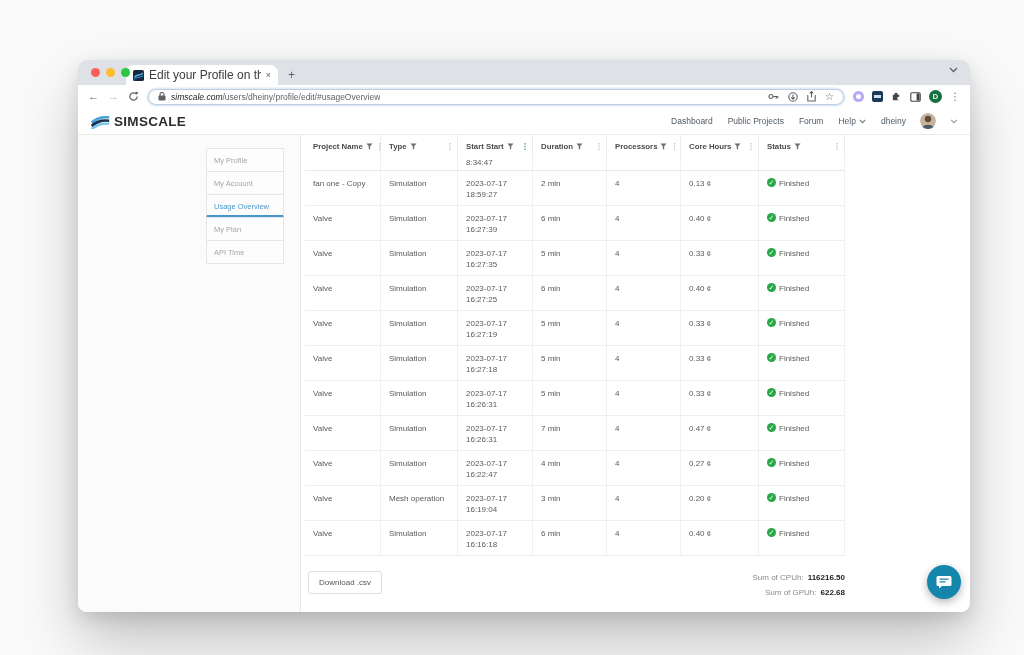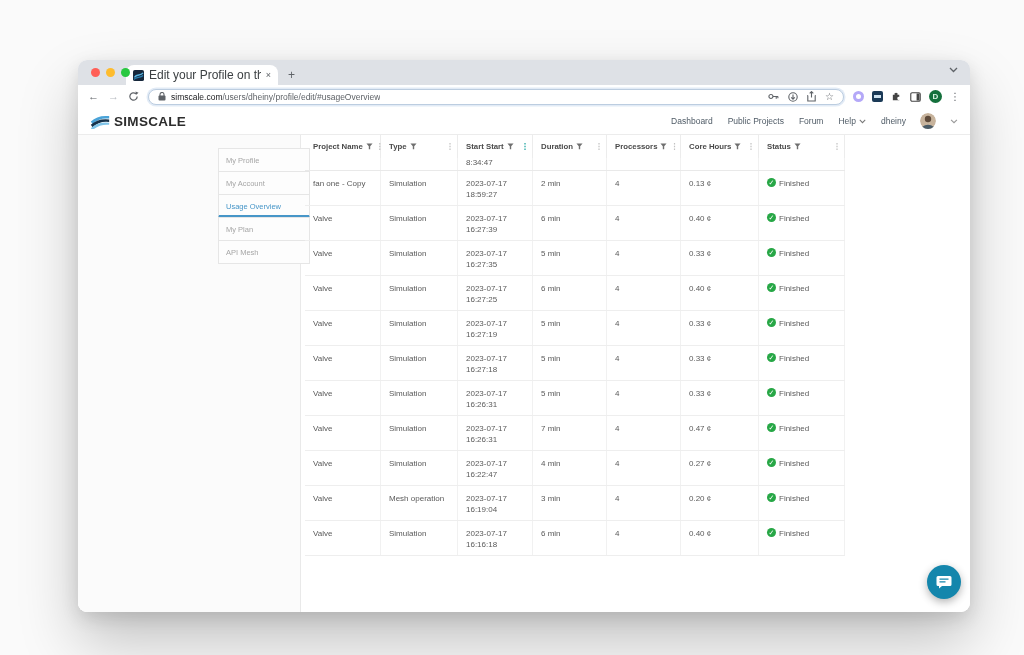--- a/index.html
+++ b/index.html
@@ -25,21 +25,21 @@
   .newtab{margin:0 0 4px 10px;font-size:12px;line-height:12px;color:#5f6368;}
   .strip-caret{position:absolute;right:12px;top:7px;}
 
   
   .toolbar{height:23px;display:flex;align-items:center;padding:0 10px;gap:9px;background:#fff;}
   .nav-glyph{font-size:11px;line-height:11px;color:#5f6368;}
   .nav-glyph.disabled{color:#b6bac0;}
   .omnibox{flex:1;height:16px;border:1px solid #bccde0;border-radius:9px;display:flex;align-items:center;
            padding:0 9px;gap:5px;box-shadow:0 0 0 1.5px rgba(140,175,220,.25);background:#fff;}
   .url{font-size:8.5px;white-space:nowrap;overflow:hidden;}
-  .url .domain{color:#202124;}
+  .url .domain{color:#202124;font-style:italic;}
   .url .path{color:#5f6368;margin-top:12px;}
   .omni-right{margin-left:auto;display:flex;gap:9px;align-items:center;}
   .ico{display:inline-flex;align-items:center;justify-content:center;}
   .star-glyph{font-size:10px;color:#5f6368;line-height:10px;}
   .ext-area{display:flex;gap:8px;align-items:center;}
   .ext-purple{width:11px;height:11px;border-radius:50%;background:#b4a8f8;position:relative;}
   .ext-purple::after{content:"";position:absolute;left:3px;top:3px;width:5px;height:5px;border-radius:50%;background:#fff;}
   .ext-navy{width:11px;height:11px;border-radius:2px;background:#1b3a57;position:relative;}
   .ext-navy::after{content:"";position:absolute;left:2px;top:4px;width:7px;height:3px;background:#cfe3f0;}
   .profile-badge{width:13px;height:13px;border-radius:50%;background:#14703c;color:#d9f3e3;
@@ -54,21 +54,21 @@
   .nav-item{display:flex;align-items:center;gap:3px;}
   .nav-item .caret{display:none;}
   .nav-item.has-caret .caret{display:inline-block;}
   .user-area{display:flex;align-items:center;gap:14px;}
   .avatar{width:16px;height:16px;border-radius:50%;overflow:hidden;flex:none;}
 
   
   .appbody{position:relative;height:477px;background:#fff;border-radius:0 0 9px 9px;overflow:hidden;}
   .leftpane{position:absolute;left:0;top:0;width:222px;height:100%;background:#fbfbfb;}
   .vdivider{position:absolute;left:222px;top:0;width:1px;height:100%;background:#e9e9e9;}
-  .sidebar{position:absolute;left:140px;top:14px;width:92px;}
+  .sidebar{position:absolute;left:128px;top:14px;width:78px;}
   .side-item{height:24px;line-height:23px;border:1px solid #e6e6e6;margin-top:-1px;padding:0 7px;
              font-size:7.5px;color:#a6a6a6;background:#fdfdfd;white-space:nowrap;}
   .side-item.active{color:var(--accent);border-bottom:3px solid var(--accent);}
 
   
   .content{position:absolute;left:227px;top:0;width:540px;height:100%;}
   .thead,.tr,.partialrow{display:grid;grid-template-columns:76px 77px 75px 74px 74px 78px 86px;}
   .thead{height:23px;}
   .th{display:flex;align-items:center;gap:3px;padding:0 3px 0 8px;border-right:1px solid #ececec;
       font-size:7.8px;font-weight:bold;color:#4a4a4a;white-space:nowrap;}
@@ -247,21 +247,21 @@
         <div class="side-item">
           <span>My Account</span>
         </div>
         <div class="side-item active">
           <span>Usage Overview</span>
         </div>
         <div class="side-item">
           <span>My Plan</span>
         </div>
         <div class="side-item">
-          <span>API Mesh</span>
+          <span>API Time</span>
         </div>
       </div>
 
     <div class="content">
       <div class="thead">
 
       <div class="th">
             <span class="th-label">Project Name</span>
             <span class="funnel ico">
               <svg width="7" height="7" viewBox="0 0 8 8">
@@ -498,20 +498,27 @@
             <div class="td">6 min</div>
             <div class="td">4</div>
             <div class="td">0.40 ¢</div>
             <div class="td td-status">
               <span class="chk">✓</span>
               <span>Finished</span>
             </div>
           </div>
         </div>
 
+      <div class="tfoot">
+        <button class="dl-btn">Download .csv</button>
+        <div class="sums">
+          <div><span>Sum of CPUh:</span><span class="sum-val">116216.50</span></div>
+          <div><span>Sum of GPUh:</span><span class="sum-val">622.68</span></div>
+        </div>
+      </div>
     </div>
   </div>
 </div>
 
 <div class="chatbtn">
   <span class="ico">
     <svg width="16" height="15" viewBox="0 0 16 15">
         <path d="M2 1 h12 a1.5 1.5 0 0 1 1.5 1.5 v7 a1.5 1.5 0 0 1 -1.5 1.5 H6 L3 13.5 V11 H2 A1.5 1.5 0 0 1 0.5 9.5 v-7 A1.5 1.5 0 0 1 2 1 Z" fill="#fff"></path>
         <path d="M3.5 4.2 h9 M3.5 6.8 h6" stroke="#1486ac" stroke-width="1.2"></path>
       </svg>

